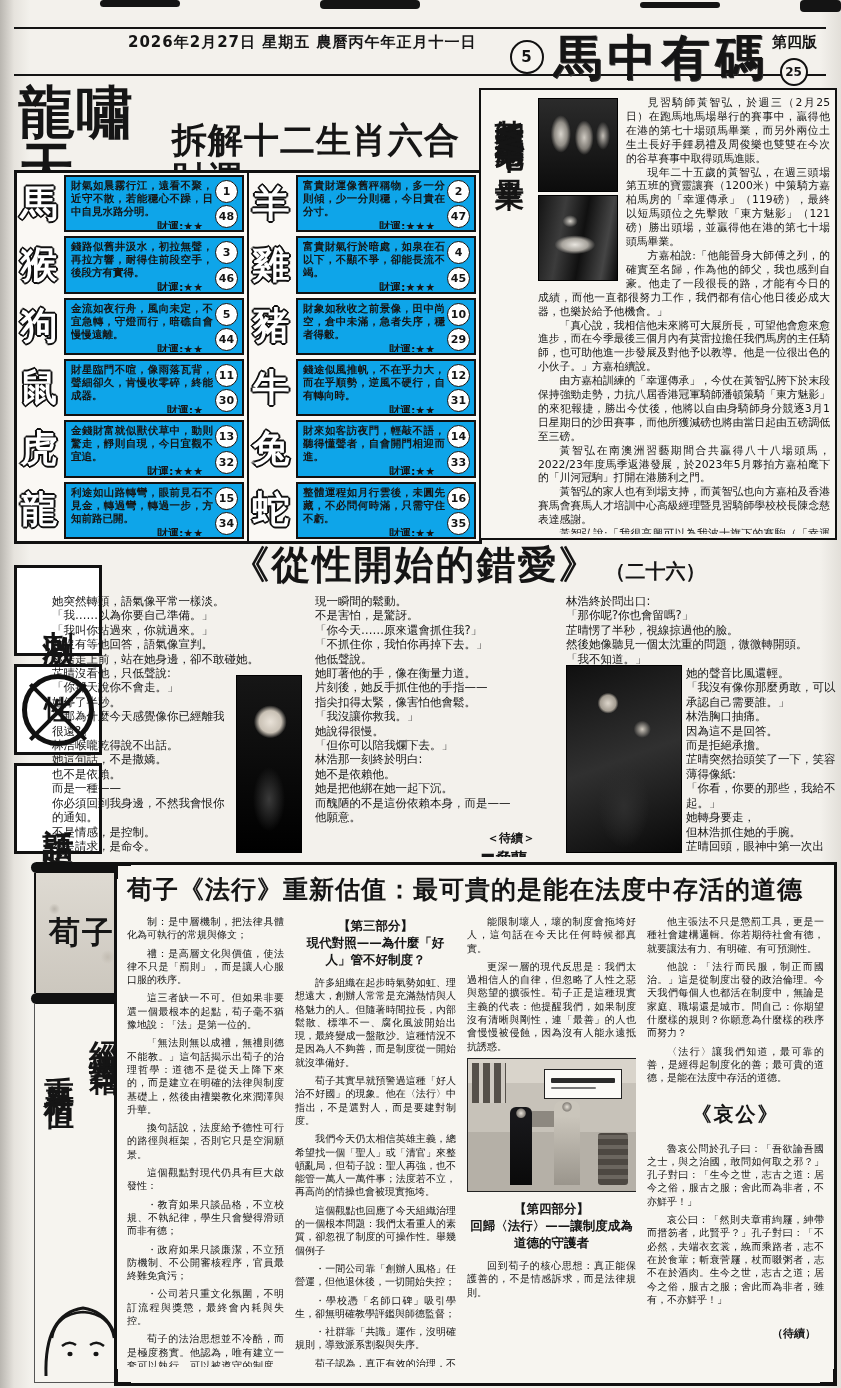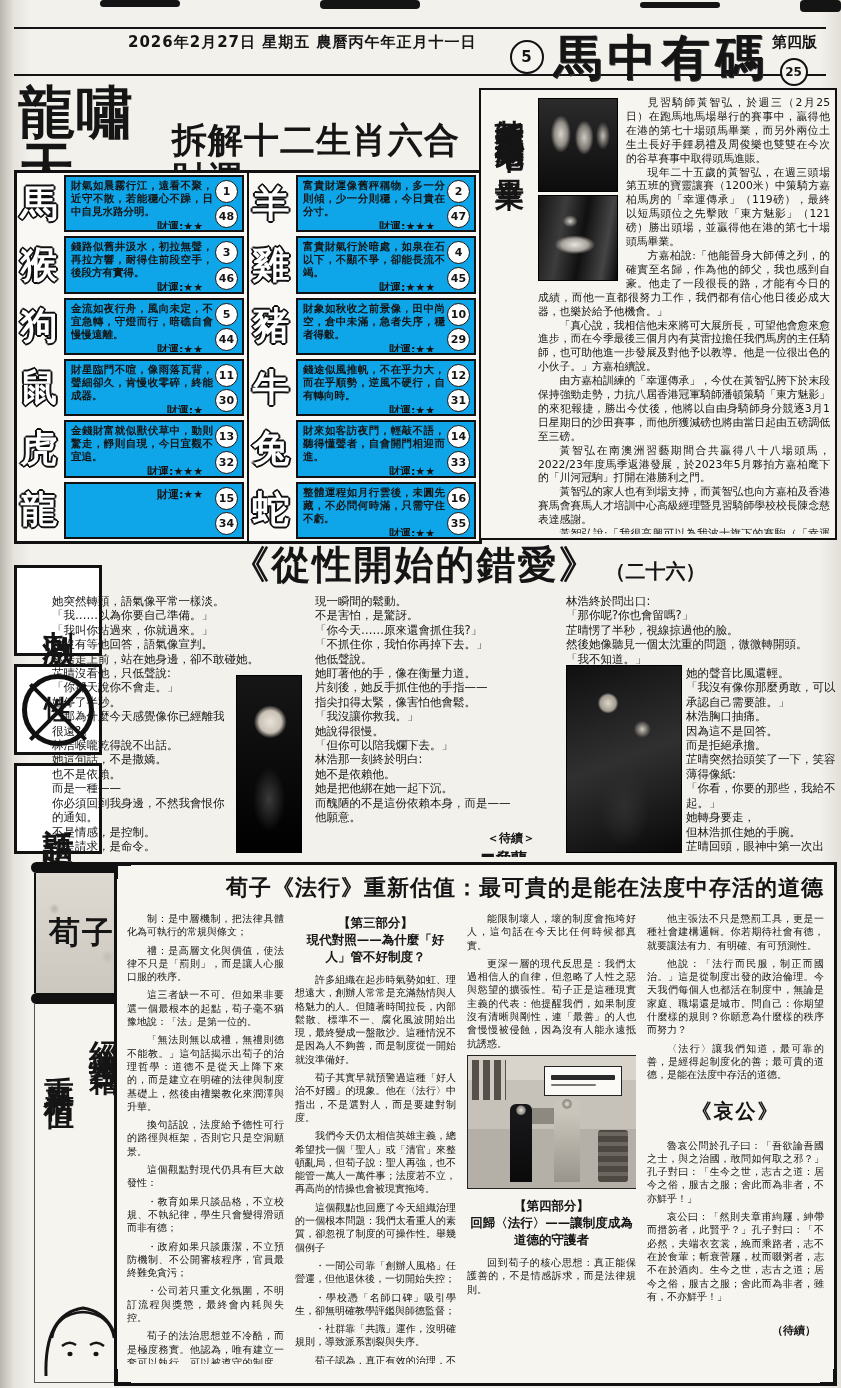--- a/index.html
+++ b/index.html
@@ -96,21 +96,21 @@
   .v-right{position:absolute;right:5px;top:14px;writing-mode:vertical-rl;font-size:30px;font-weight:900;letter-spacing:8px;}
   .v-left{position:absolute;left:3px;top:48px;writing-mode:vertical-rl;font-size:30px;font-weight:900;letter-spacing:8px;}
   .face{position:absolute;left:3px;bottom:2px;}
   .e-frame{position:absolute;left:114px;top:862px;width:723px;height:524px;border:3px solid #111;background:#f7f5f0;
     box-sizing:border-box;padding:6px 10px 4px;overflow:hidden;}
   .corner{position:absolute;width:22px;height:22px;}
   .corner i{position:absolute;background:#111;}
   .c-tl{left:-8px;top:-8px;}  .c-tl i.h{left:0;top:0;width:22px;height:9px;} .c-tl i.v{left:0;top:0;width:9px;height:22px;}
   .c-bl{left:-8px;bottom:-8px;}.c-bl i.h{left:0;bottom:0;width:22px;height:9px;} .c-bl i.v{left:0;bottom:0;width:9px;height:22px;}
   .c-br{right:-8px;bottom:-8px;}.c-br i.h{right:0;bottom:0;width:22px;height:9px;} .c-br i.v{right:0;bottom:0;width:9px;height:22px;}
-  .e-title{text-align:right;font-size:22px;font-weight:900;letter-spacing:1px;margin:2px 0 9px;white-space:nowrap;}
+  .e-title{text-align:left;font-size:25px;font-weight:900;letter-spacing:1px;margin:2px 0 9px;white-space:nowrap;}
   .e-cols{display:flex;gap:11px;height:452px;overflow:hidden;}
   .e-col{overflow:hidden;}
   .e-col p{margin:0 0 5px;font-size:10px;line-height:13.3px;text-align:justify;text-indent:2em;font-weight:500;}
   .ec1{width:158px;} .ec2{width:162px;} .ec3{width:170px;} .ec4{width:178px;}
   .e-hdr{text-align:center;font-size:12.5px;font-weight:900;line-height:17px;margin:2px 0 8px;}
   .e-aigong{text-align:center;font-size:20px;font-weight:900;margin:16px 0 14px;letter-spacing:2px;}
   .e-continued{text-align:right;font-size:11px;font-weight:bold;padding-right:8px;margin-top:20px;}
   .e-illus{position:relative;width:168px;height:132px;border:1px solid #222;margin:2px 0 8px;background:
     linear-gradient(#d9d4cb 0 18%,#c7c2b9 18% 55%,#b5b0a7 55% 100%);overflow:hidden;}
   .e-illus .win{position:absolute;left:4px;top:4px;width:34px;height:40px;background:
@@ -217,20 +217,21 @@
               <div class="cnum">13</div>
               <div class="cnum">32</div>
             </div>
           </div>
         </div>
 
         <div class="z-row">
           <div class="z-animal">龍</div>
           <div class="z-box">
             <div class="z-main">
+              <div class="z-txt">利途如山路轉彎，眼前見石不見金，轉過彎，轉過一步，方知前路已開。</div>
               <div class="z-fort">財運:★★</div>
             </div>
             <div class="z-circles">
               <div class="cnum">15</div>
               <div class="cnum">34</div>
             </div>
           </div>
         </div>
       </div>
     <div class="z-group">

